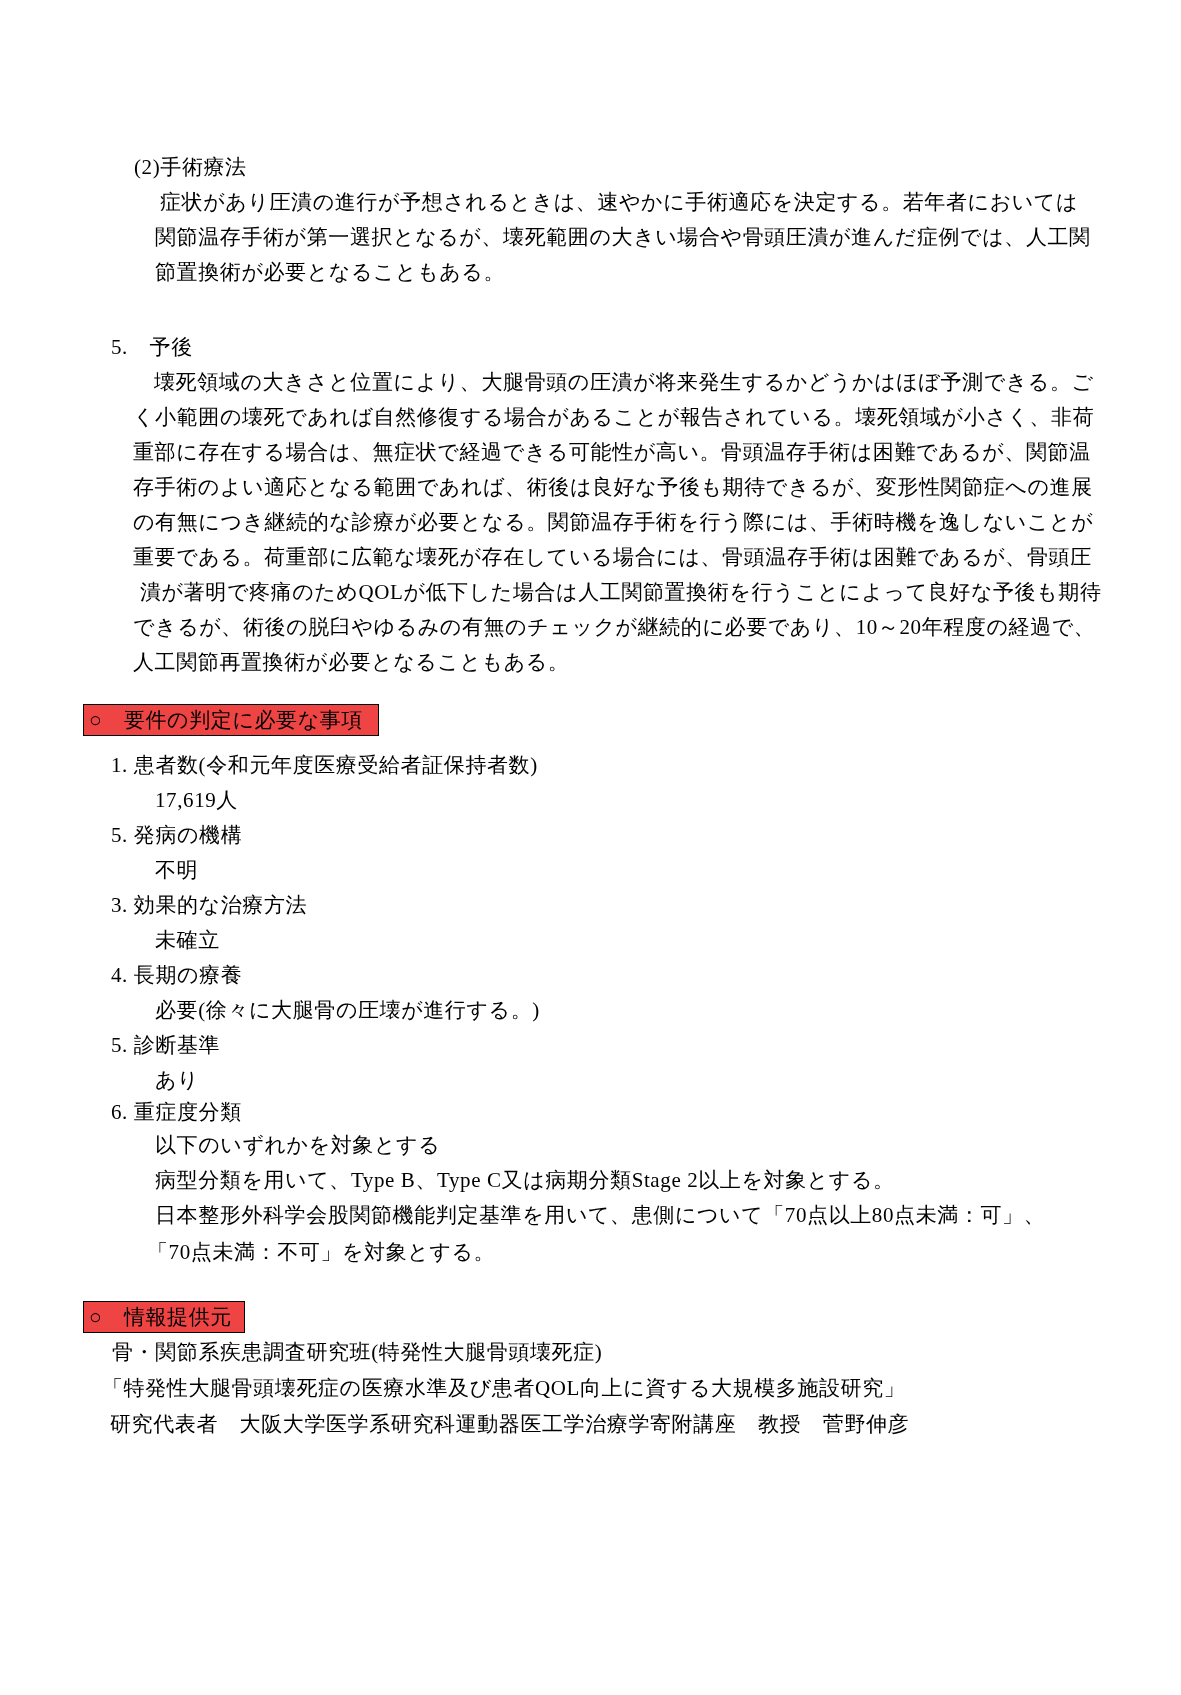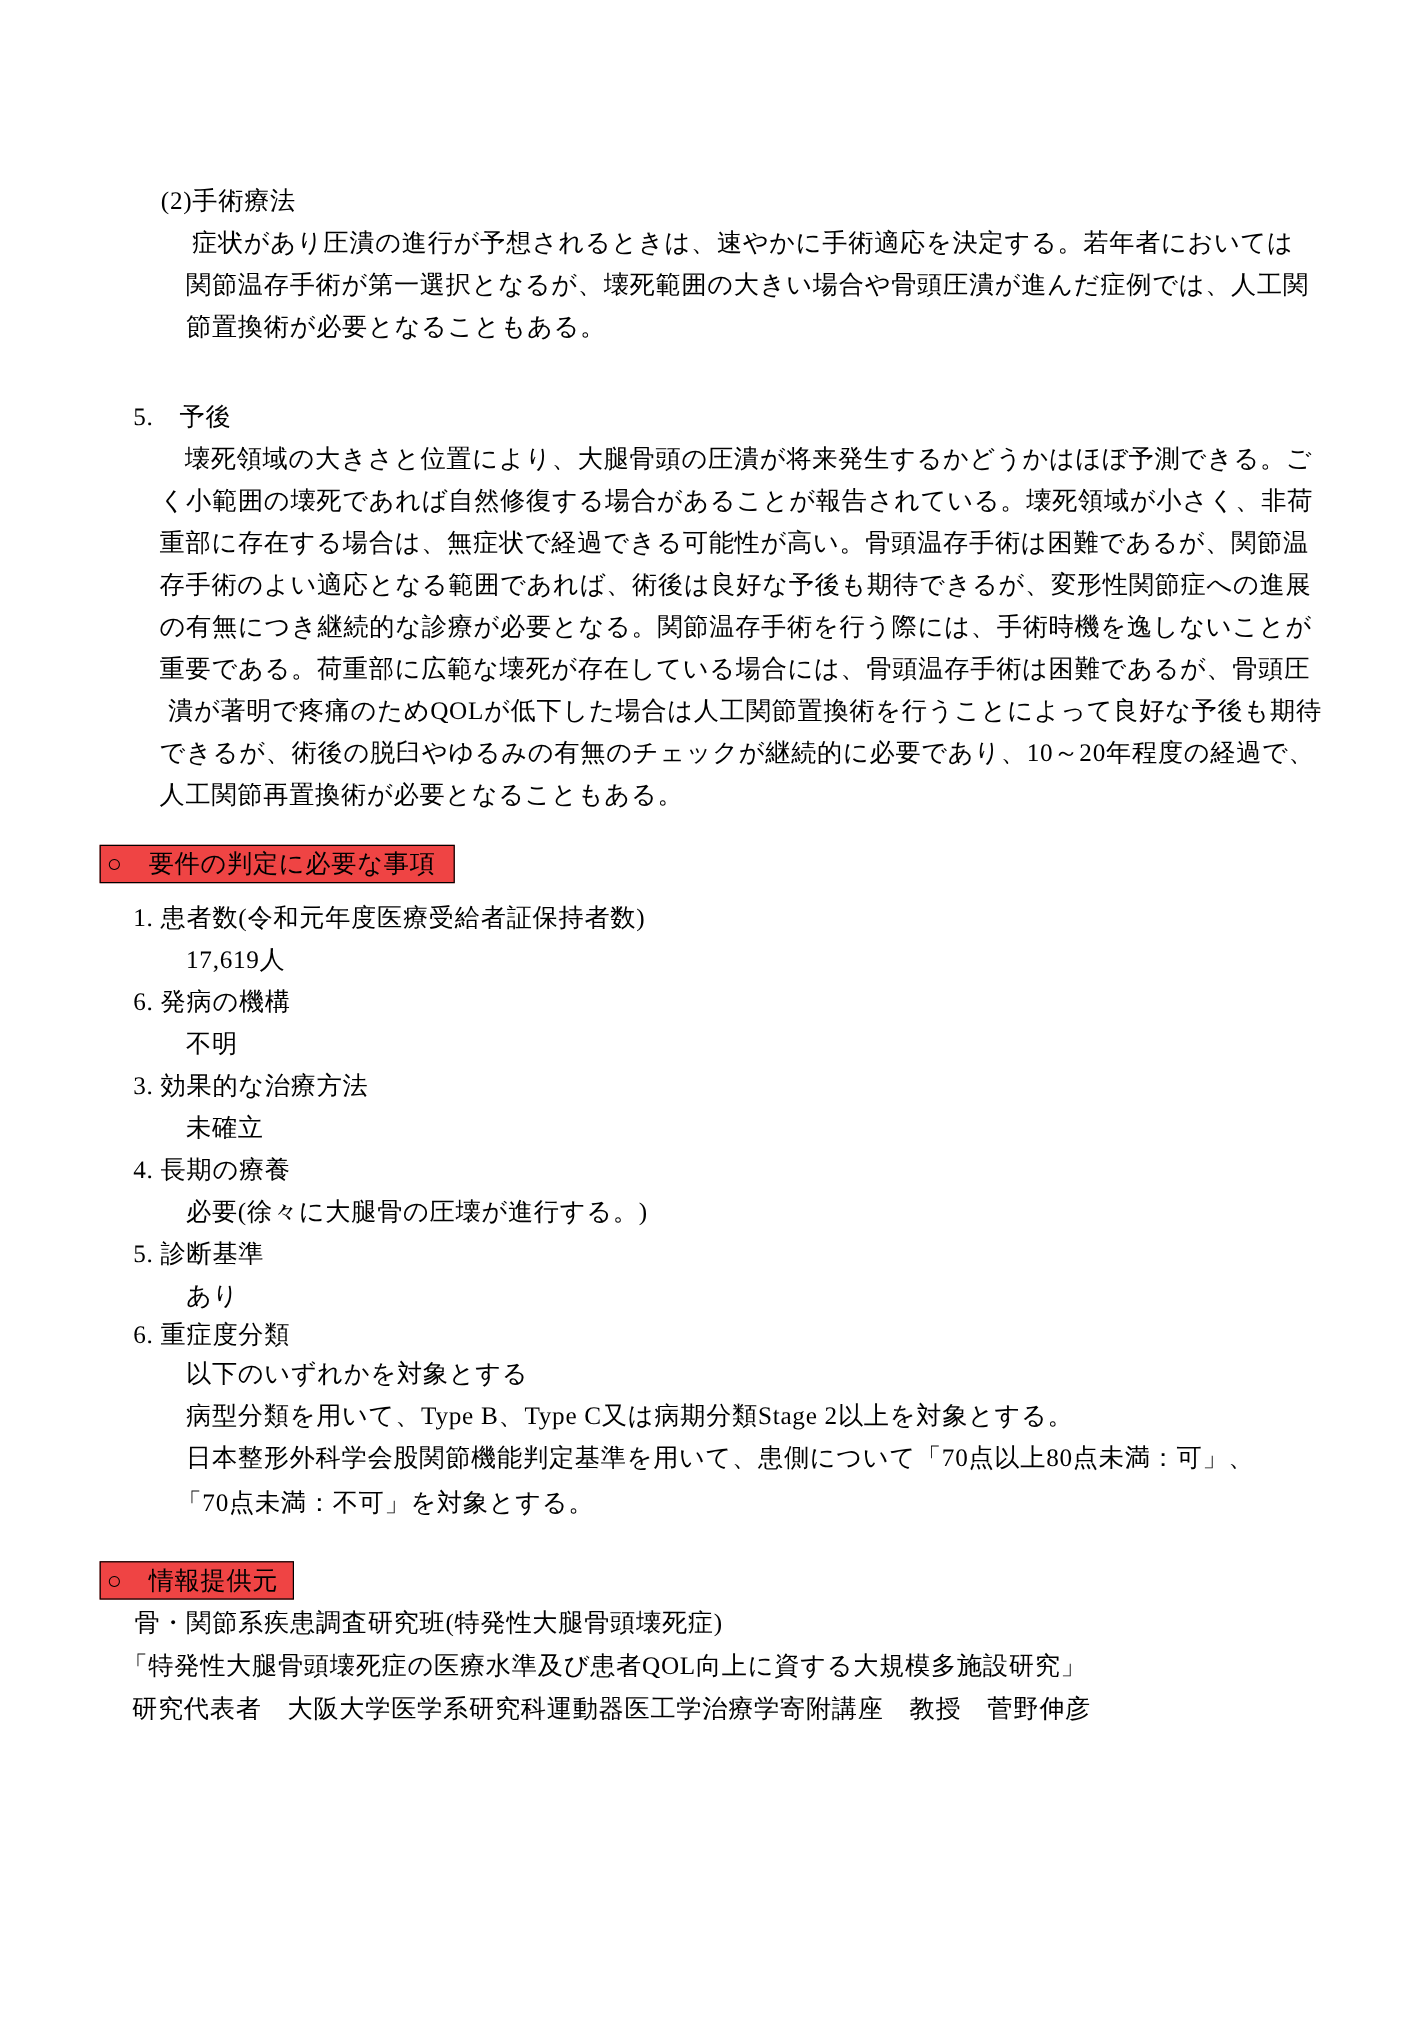--- a/index.html
+++ b/index.html
@@ -53,21 +53,21 @@
   <div class="ln" style="left:133px; top:545px;">重要である。荷重部に広範な壊死が存在している場合には、骨頭温存手術は困難であるが、骨頭圧</div>
   <div class="ln" style="left:119px; top:580px;margin-left:21px;">潰が著明で疼痛のためQOLが低下した場合は人工関節置換術を行うことによって良好な予後も期待</div>
   <div class="ln" style="left:133px; top:615px;">できるが、術後の脱臼やゆるみの有無のチェックが継続的に必要であり、10～20年程度の経過で、</div>
   <div class="ln" style="left:133px; top:650px;">人工関節再置換術が必要となることもある。</div>
 
   <div class="boxed" style="left:83px; top:704px; width:289px;">○　要件の判定に必要な事項</div>
 
   <div class="ln" style="left:111px; top:753px;">1. 患者数(令和元年度医療受給者証保持者数)</div>
   <div class="ln" style="left:155px; top:788px;">17,619人</div>
 
-  <div class="ln" style="left:111px; top:823px;">6. 発病の機構</div>
+  <div class="ln" style="left:111px; top:823px;">5. 発病の機構</div>
   <div class="ln" style="left:155px; top:858px;">不明</div>
 
   <div class="ln" style="left:111px; top:893px;">3. 効果的な治療方法</div>
   <div class="ln" style="left:155px; top:928px;">未確立</div>
 
   <div class="ln" style="left:111px; top:963px;">4. 長期の療養</div>
   <div class="ln" style="left:155px; top:998px;">必要(徐々に大腿骨の圧壊が進行する。)</div>
 
   <div class="ln" style="left:111px; top:1033px;">5. 診断基準</div>
   <div class="ln" style="left:155px; top:1068px;">あり</div>

